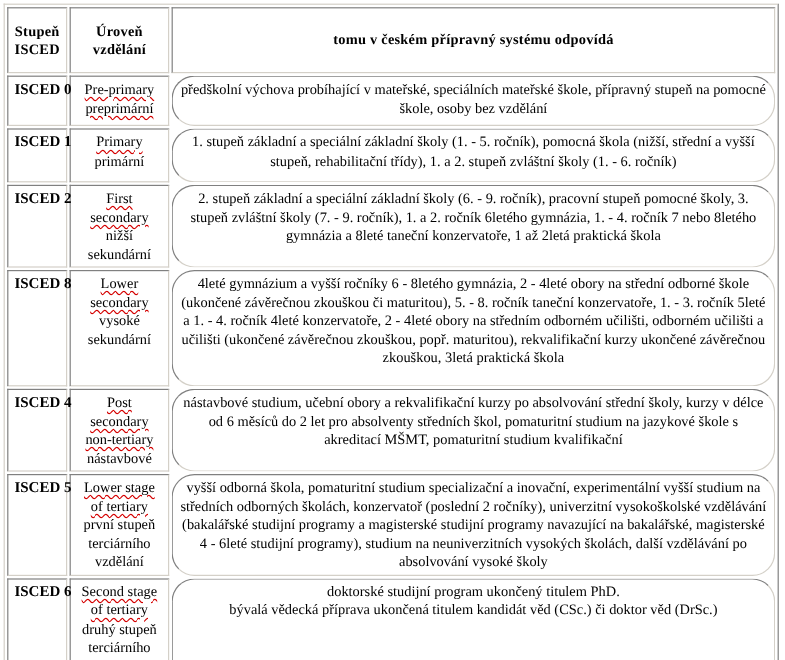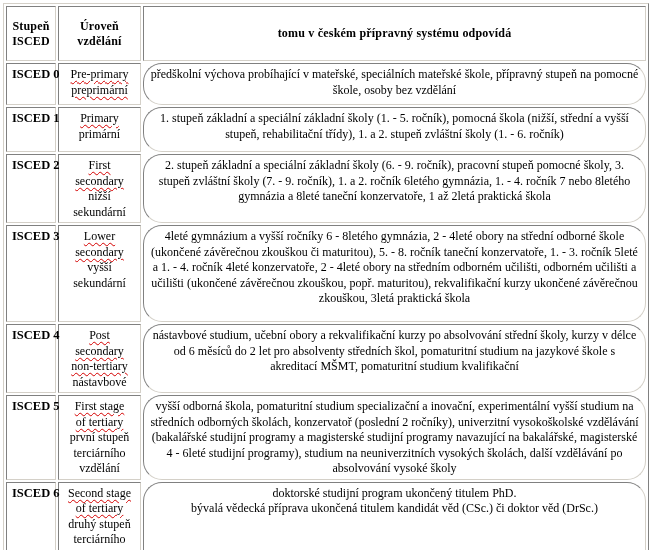--- a/index.html
+++ b/index.html
@@ -83,44 +83,44 @@
     <td>
       <span class="line en">First</span>
       <span class="line en">secondary</span>
       <span class="line">nižší</span>
       <span class="line">sekundární</span>
     </td>
     <td class="desc">2. stupeň základní a speciální základní školy (6. - 9. ročník), pracovní stupeň pomocné školy, 3. stupeň zvláštní školy (7. - 9. ročník), 1. a 2. ročník 6letého gymnázia, 1. - 4. ročník 7 nebo 8letého gymnázia a 8leté taneční konzervatoře, 1 až 2letá praktická škola</td>
   </tr>
 
   <tr class="r3">
-    <td class="lvl">ISCED 3</td>
+    <td class="lvl">ISCED 8</td>
     <td>
       <span class="line en">Lower</span>
       <span class="line en">secondary</span>
-      <span class="line">vyšší</span>
+      <span class="line">vysoké</span>
       <span class="line">sekundární</span>
     </td>
     <td class="desc">4leté gymnázium a vyšší ročníky 6 - 8letého gymnázia, 2 - 4leté obory na střední odborné škole (ukončené závěrečnou zkouškou či maturitou), 5. - 8. ročník taneční konzervatoře, 1. - 3. ročník 5leté a 1. - 4. ročník 4leté konzervatoře, 2 - 4leté obory na středním odborném učilišti, odborném učilišti a učilišti (ukončené závěrečnou zkouškou, popř. maturitou), rekvalifikační kurzy ukončené závěrečnou zkouškou, 3letá praktická škola</td>
   </tr>
 
   <tr class="r4">
     <td class="lvl">ISCED 4</td>
     <td>
       <span class="line en">Post secondary</span>
       <span class="line en">non-tertiary</span>
       <span class="line">nástavbové</span>
     </td>
     <td class="desc">nástavbové studium, učební obory a rekvalifikační kurzy po absolvování střední školy, kurzy v délce od 6 měsíců do 2 let pro absolventy středních škol, pomaturitní studium na jazykové škole s akreditací MŠMT, pomaturitní studium kvalifikační</td>
   </tr>
 
   <tr class="r5">
     <td class="lvl">ISCED 5</td>
     <td>
-      <span class="line en">First stage</span>
+      <span class="line en">Lower stage</span>
       <span class="line en">of tertiary</span>
       <span class="line">první stupeň</span>
       <span class="line">terciárního</span>
       <span class="line">vzdělání</span>
     </td>
     <td class="desc">vyšší odborná škola, pomaturitní studium specializační a inovační, experimentální vyšší studium na středních odborných školách, konzervatoř (poslední 2 ročníky), univerzitní vysokoškolské vzdělávání (bakalářské studijní programy a magisterské studijní programy navazující na bakalářské, magisterské 4 - 6leté studijní programy), studium na neuniverzitních vysokých školách, další vzdělávání po absolvování vysoké školy</td>
   </tr>
 
   <tr class="r6">
     <td class="lvl">ISCED 6</td>

